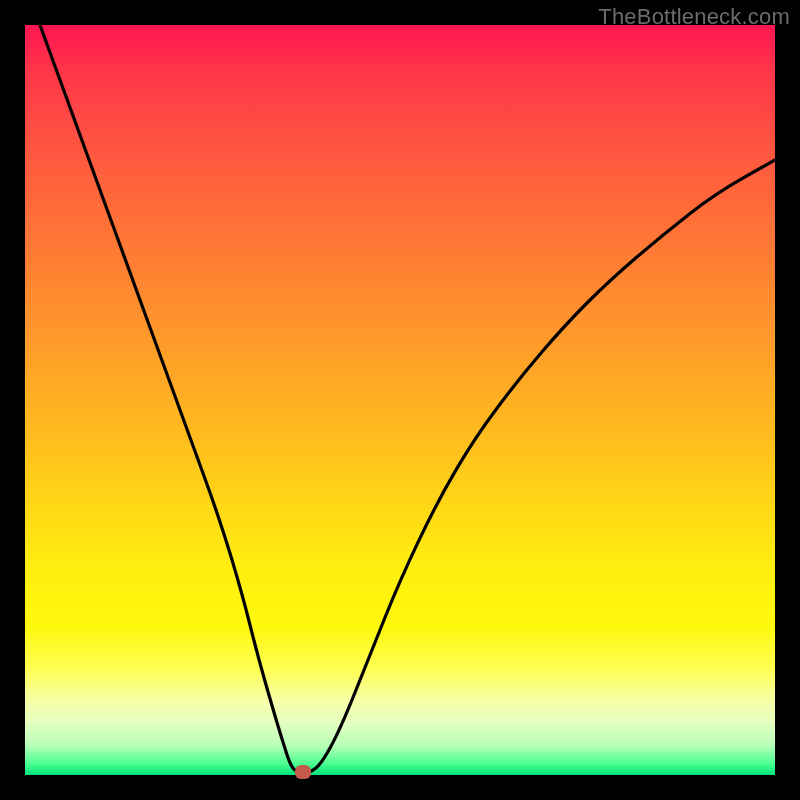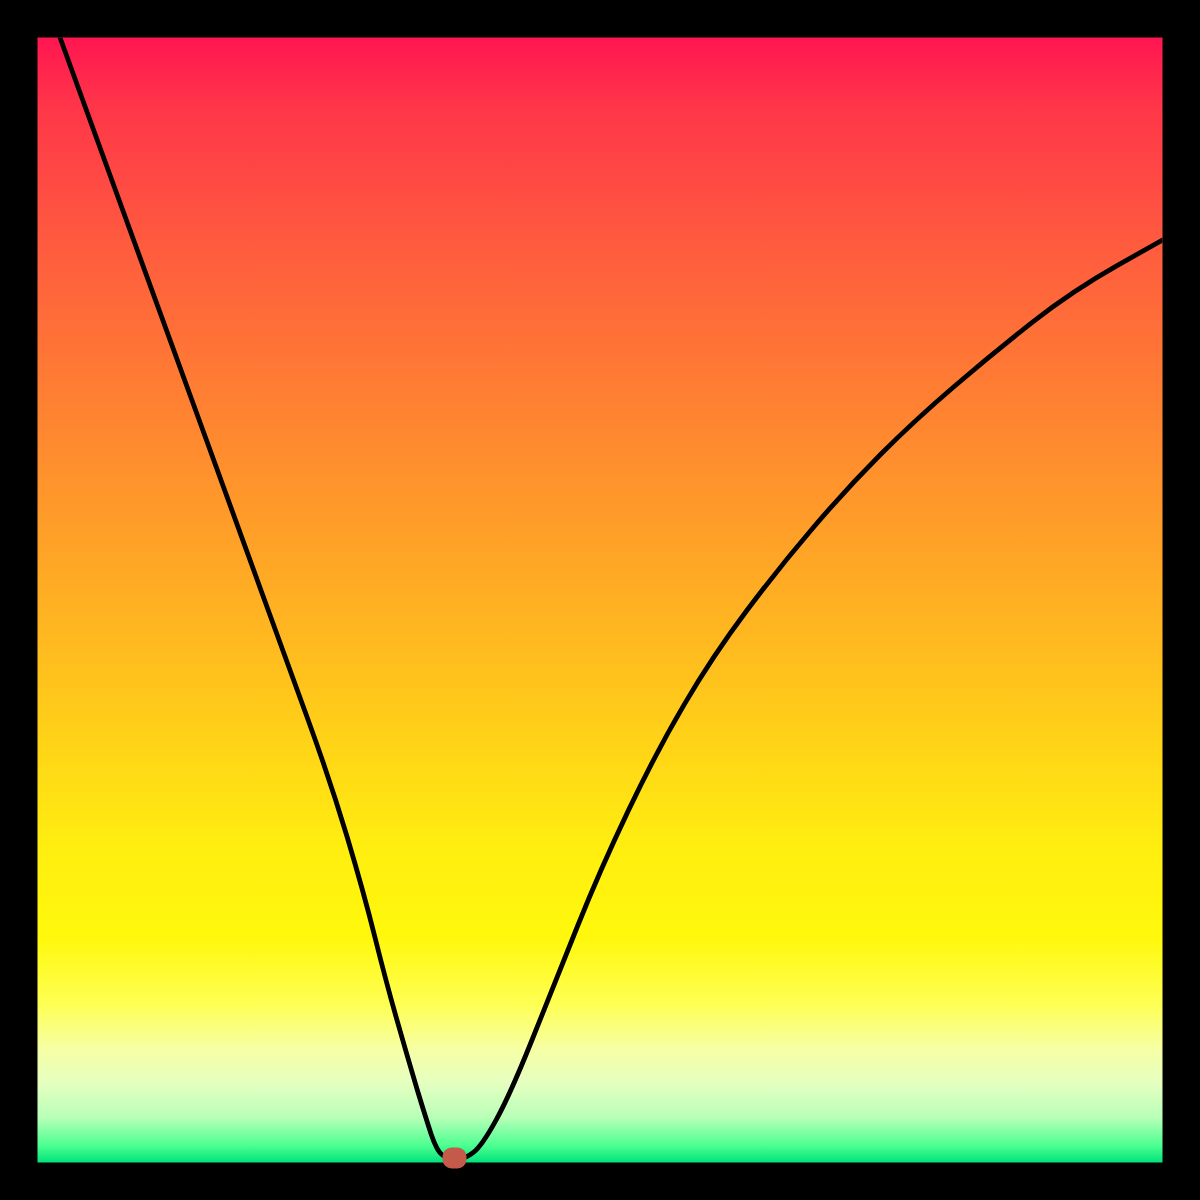--- a/index.html
+++ b/index.html
@@ -64,18 +64,19 @@
     height: 14px;
     border-radius: 6px;
     background: #c35a4a;
     transform: translate(-50%, -50%);
   }
 </style>
 </head>
 <body>
 
 <div class="frame">
+  <div class="watermark">TheBottleneck.com</div>
   <div class="plot-bg"></div>
   <svg class="plot-svg" viewBox="0 0 750 750" preserveAspectRatio="none">
     <path id="curve-path" fill="none" stroke="#000" stroke-width="3.2" stroke-linecap="round" stroke-linejoin="round" d="M 15.0 0.0 Q 15.0 0.0 30.0 41.3 Q 45.0 82.5 60.0 123.8 Q 75.0 165.0 90.0 206.2 Q 105.0 247.5 120.0 288.7 Q 135.0 330.0 150.0 371.3 Q 165.0 412.5 180.0 453.8 Q 195.0 495.0 206.3 532.5 Q 217.5 570.0 225.0 600.0 Q 232.5 630.0 240.0 656.3 Q 247.5 682.5 253.1 701.3 Q 258.8 720.0 262.5 731.3 Q 266.3 742.5 270.0 745.1 Q 273.8 747.8 279.4 747.8 Q 285.0 747.8 290.6 743.3 Q 296.3 738.8 305.6 721.9 Q 315.0 705.0 330.0 667.5 Q 345.0 630.0 360.0 592.5 Q 375.0 555.0 393.8 515.6 Q 412.5 476.3 431.3 444.4 Q 450.0 412.5 472.5 382.5 Q 495.0 352.5 517.5 326.3 Q 540.0 300.0 562.5 277.5 Q 585.0 255.0 611.3 232.5 Q 637.5 210.0 663.8 189.4 Q 690.0 168.8 720.0 151.9 T 750.0 135.0"></path>
   </svg>
   <div id="marker" class="marker" style="left: 302.5px; top: 772px;"></div>
 </div>
 
 </body></html>

